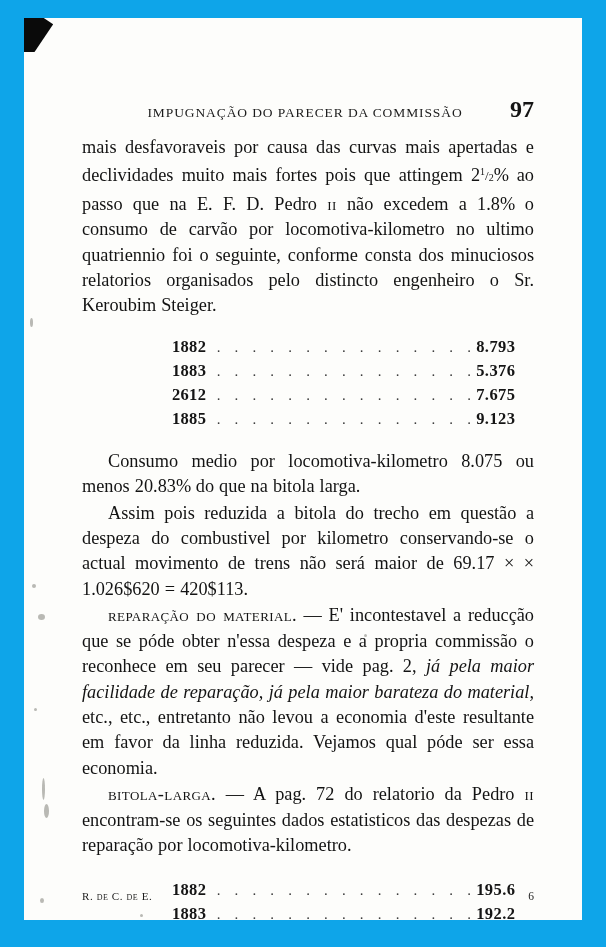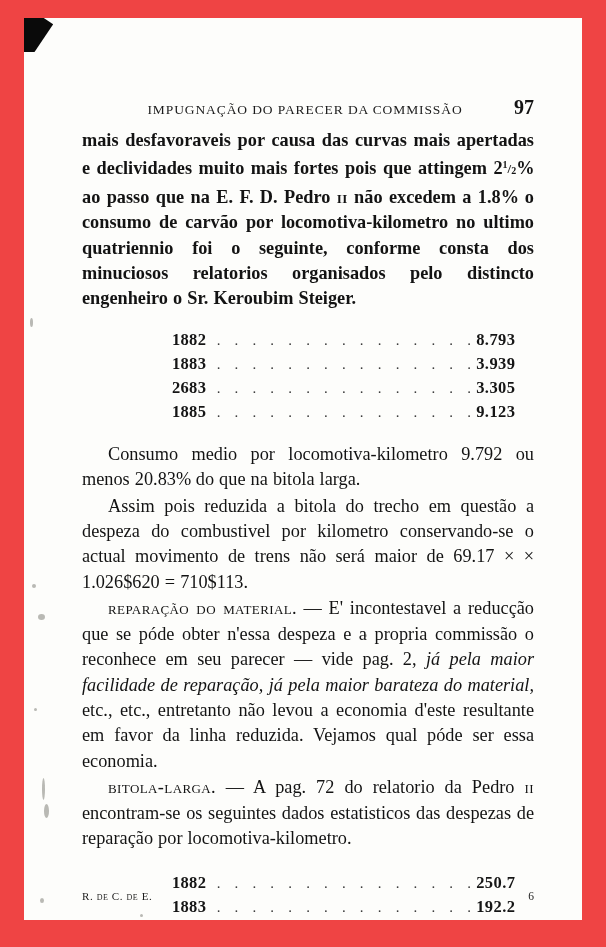--- a/index.html
+++ b/index.html
@@ -12,21 +12,21 @@
     height: 947px;
     overflow: hidden;
     font-family: "Liberation Serif", "DejaVu Serif", serif;
   }
 
   
   #scan-frame {
     position: relative;
     width: 606px;
     height: 947px;
-    background: #ef4444;
+    background: #0ea5e9;
   }
 
   
   #paper {
     position: absolute;
     left: 24px;
     top: 18px;
     width: 558px;
     height: 902px;
     background: #fdfdfb;
@@ -80,37 +80,37 @@
     flex: 1;
     text-align: center;
     font-size: 13.5px;
     letter-spacing: 0.9px;
     color: #1b1b1b;
     font-variant: small-caps;
     text-transform: uppercase;
     padding-left: 34px;
   }
   .running-head .folio {
-    font-size: 20px;
+    font-size: 24px;
     color: #141414;
     font-weight: 600;
     width: 40px;
     text-align: right;
   }
 
   p.body {
     margin: 0;
     font-size: 18.3px;
     line-height: 25.4px;
     color: #131313;
     text-align: justify;
     text-justify: inter-word;
     word-spacing: 0.5px;
   }
-  p.first-block { margin-top: 10px; font-weight: bold; }
+  p.first-block { margin-top: 17px; }
   p.indent { text-indent: 26px; margin-top: 1px; }
 
   .smallcaps {
     font-variant: small-caps;
     text-transform: lowercase;
     letter-spacing: 0.4px;
   }
   .smallcaps::first-letter { text-transform: uppercase; }
   .ital { font-style: italic; margin-top: 34px; }
 
@@ -214,62 +214,62 @@
       <table class="leader-table" id="table-one">
         <tbody>
           <tr>
             <td class="year">1882</td>
             <td class="leaders">. . . . . . . . . . . . . . .</td>
             <td class="value">8.793</td>
           </tr>
           <tr>
             <td class="year">1883</td>
             <td class="leaders">. . . . . . . . . . . . . . .</td>
-            <td class="value">3.939</td>
-          </tr>
-          <tr>
-            <td class="year">2683</td>
-            <td class="leaders">. . . . . . . . . . . . . . .</td>
-            <td class="value">3.305</td>
+            <td class="value">5.376</td>
+          </tr>
+          <tr>
+            <td class="year">2612</td>
+            <td class="leaders">. . . . . . . . . . . . . . .</td>
+            <td class="value">7.675</td>
           </tr>
           <tr>
             <td class="year">1885</td>
             <td class="leaders">. . . . . . . . . . . . . . .</td>
             <td class="value">9.123</td>
           </tr>
         </tbody>
       </table>
 
       <p class="body indent" style="margin-top:16px;">
-        <span>Consumo medio por locomotiva-kilometro 9.792 ou menos 20.83</span><span class="pct">%</span>
+        <span>Consumo medio por locomotiva-kilometro 8.075 ou menos 20.83</span><span class="pct">%</span>
         <span>do que na bitola larga.</span>
       </p>
 
       <p class="body indent">
-        <span>Assim pois reduzida a bitola do trecho em questão a despeza do combustivel por kilometro conservando-se o actual movimento de trens não será maior de 69.17 × × 1.026$620 = 710$113.</span>
+        <span>Assim pois reduzida a bitola do trecho em questão a despeza do combustivel por kilometro conservando-se o actual movimento de trens não será maior de 69.17 × × 1.026$620 = 420$113.</span>
       </p>
 
       <p class="body indent">
         <span class="smallcaps">Reparação do material</span><span>. — E' incontestavel a reducção que se póde obter n'essa despeza e a propria commissão o reconhece em seu parecer — vide pag. 2,</span>
         <span class="ital">já pela maior facilidade de reparação, já pela maior barateza do material,</span>
         <span>etc., etc., entretanto não levou a economia d'este resultante em favor da linha reduzida. Vejamos qual póde ser essa economia.</span>
       </p>
 
       <p class="body indent">
         <span class="smallcaps">Bitola-larga</span><span>. — A pag. 72 do relatorio da Pedro</span>
         <span class="smallcaps">ii</span>
         <span>encontram-se os seguintes dados estatisticos das despezas de reparação por locomotiva-kilometro.</span>
       </p>
 
       <table class="leader-table" id="table-two">
         <tbody>
           <tr>
             <td class="year">1882</td>
             <td class="leaders">. . . . . . . . . . . . . . .</td>
-            <td class="value">250.7</td>
+            <td class="value">195.6</td>
           </tr>
           <tr>
             <td class="year">1883</td>
             <td class="leaders">. . . . . . . . . . . . . . .</td>
             <td class="value">192.2</td>
           </tr>
 
         </tbody>
       </table>
 

